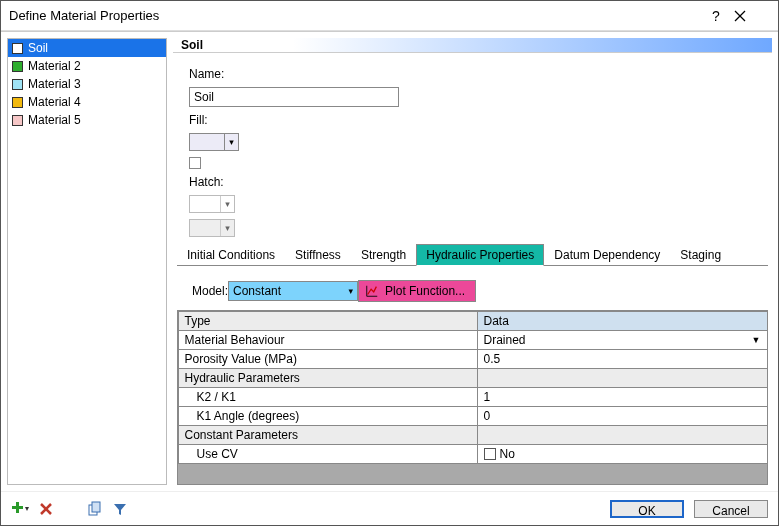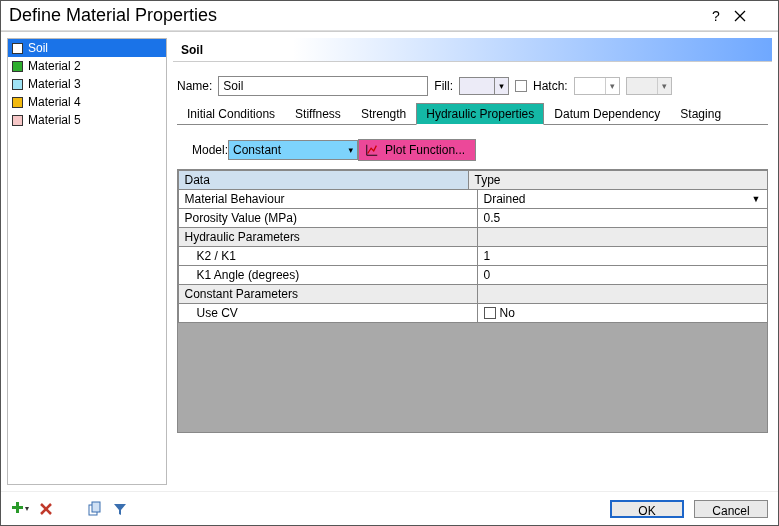--- a/index.html
+++ b/index.html
@@ -1,27 +1,27 @@
 <!DOCTYPE html>
 <html><head>
 <meta charset="utf-8">
 <style>
   * { box-sizing: border-box; font-family: "Segoe UI", Tahoma, sans-serif; font-size: 12px; }
   body { margin: 0; background: #fff; width: 779px; height: 526px; border: 1px solid #555; display: flex; flex-direction: column; overflow: hidden; }
   .titlebar { height: 30px; display: flex; align-items: center; padding: 0 8px; border-bottom: 1px solid #ddd; }
-  .titlebar .title { flex: 1; font-size: 18px; }
+  .titlebar .title { flex: 1; font-size: 13px; }
   .titlebar .btn { width: 36px; text-align: center; font-size: 14px; cursor: default; }
   .content { flex: 1; display: flex; border-top: 1px solid #ccc; overflow: hidden; }
   .sidebar { width: 160px; border: 1px solid #bbb; margin: 6px 4px 6px 6px; display: flex; flex-direction: column; background: #fff; }
   .matitem { display: flex; align-items: center; padding: 2px 4px; gap: 5px; }
   .matitem.sel { background: #1a73e8; color: #fff; }
   .swatch { width: 11px; height: 11px; border: 1px solid #333; }
   .mainpane { flex: 1; margin: 6px 6px 6px 2px; display: flex; flex-direction: column; }
   .materialhdr { height: 24px; background: linear-gradient(to right,#fff 0%,#fff 20%,#6fa8ff 100%); display: flex; align-items: center; padding-left: 8px; font-weight: bold; border-bottom:1px solid #ccc; }
-  .namerow { display: flex; align-items: center; gap: 6px; margin: 14px 4px 6px 4px; }
+  .namerow { display: flex; gap: 6px; margin: 14px 4px 6px 16px; flex-direction: column; }
   .namerow input.text { height: 20px; border: 1px solid #888; padding: 0 4px; background:#fff; }
   .namerow .fillbox { width:50px; height:18px; border:1px solid #888; background:#ecebf7; display:inline-flex; }
   .namerow .fillbox .caret { margin-left:auto; width:14px; border-left:1px solid #888; text-align:center; font-size:9px; line-height:16px; }
   .hatchchk { width:12px; height:12px; border:1px solid #888; display:inline-block; }
   .combo { width:46px; height:18px; border:1px solid #bbb; display:inline-flex; background:#fff; }
   .combo.gray { background:#eee; }
   .combo .caret { margin-left:auto; width:14px; border-left:1px solid #ccc; text-align:center; font-size:9px; line-height:16px; color:#666; }
   .tabs { display:flex; border-bottom:1px solid #888; margin:0 4px; gap:0; }
   .tab { padding:3px 9px; border:1px solid transparent; border-bottom:none; position:relative; top:1px; cursor:default; }
   .tab.active { border:1px solid #888; border-bottom:1px solid #fff; background:#14b8a6; }
@@ -127,22 +127,22 @@
         <svg class="ploticon" viewBox="0 0 16 16">
           <polyline points="2,2 2,14 14,14" fill="none" stroke="#000" stroke-width="1"></polyline>
           <polyline points="3,12 7,6 10,9 13,3" fill="none" stroke="#c00" stroke-width="1.4"></polyline>
         </svg>
         <span>Plot Function...</span>
       </div>
     </div>
 
     <div class="grid">
       <div class="grow">
+        <div class="gcell l ghdr">Type</div>
         <div class="gcell r ghdr">Data</div>
-        <div class="gcell l ghdr">Type</div>
       </div>
       <div class="grow">
         <div class="gcell l">Material Behaviour</div>
         <div class="gcell r">
           <span>Drained</span>
           <span class="dropicon">▼</span>
         </div>
       </div>
       <div class="grow">
         <div class="gcell l">Porosity Value (MPa)</div>

